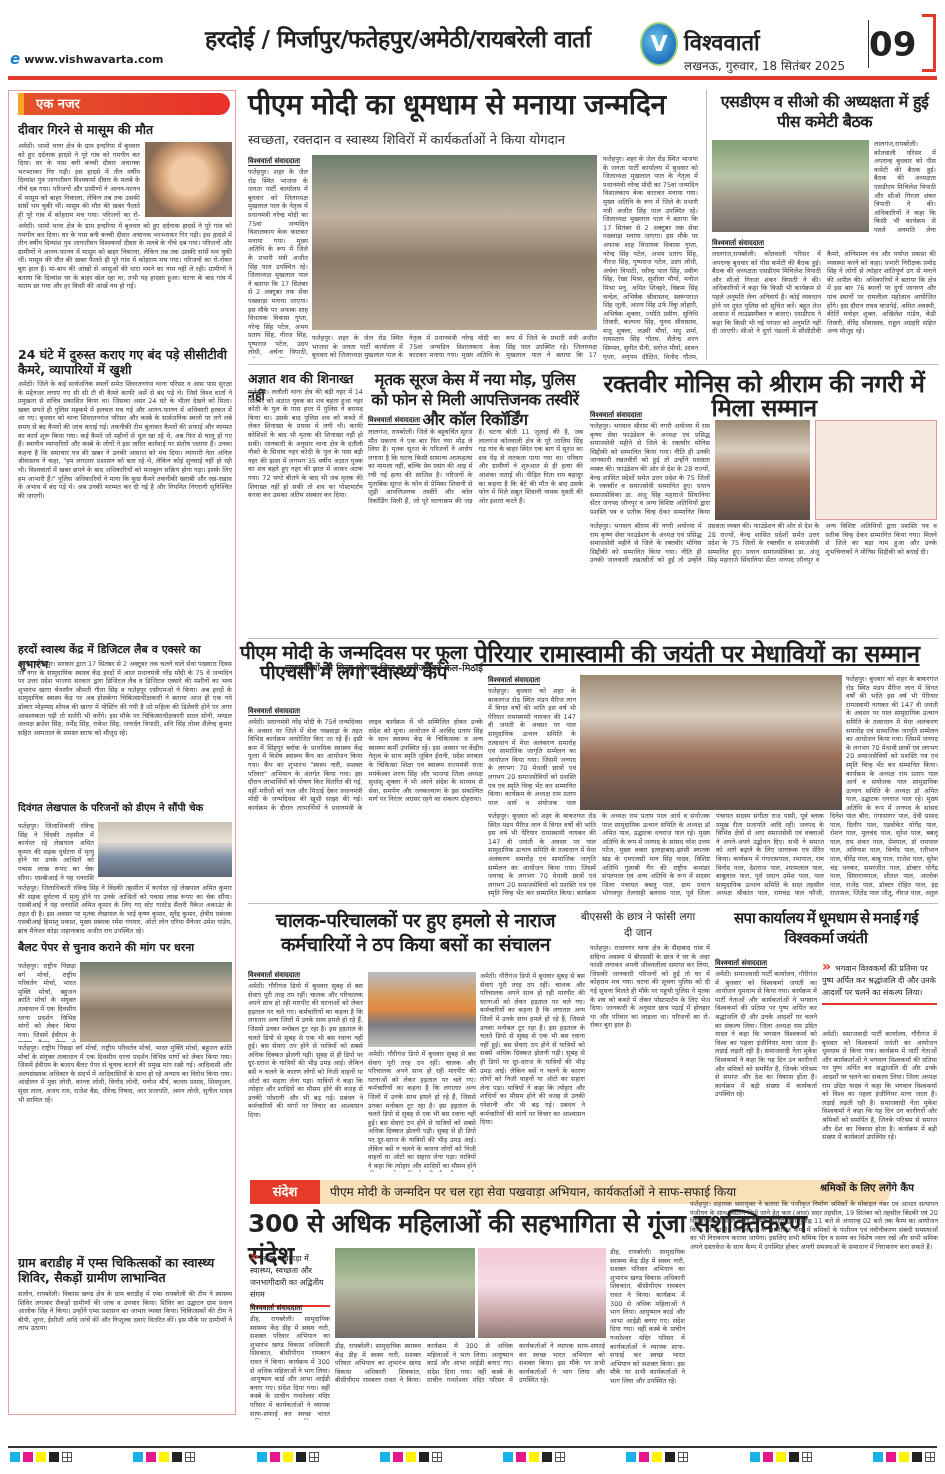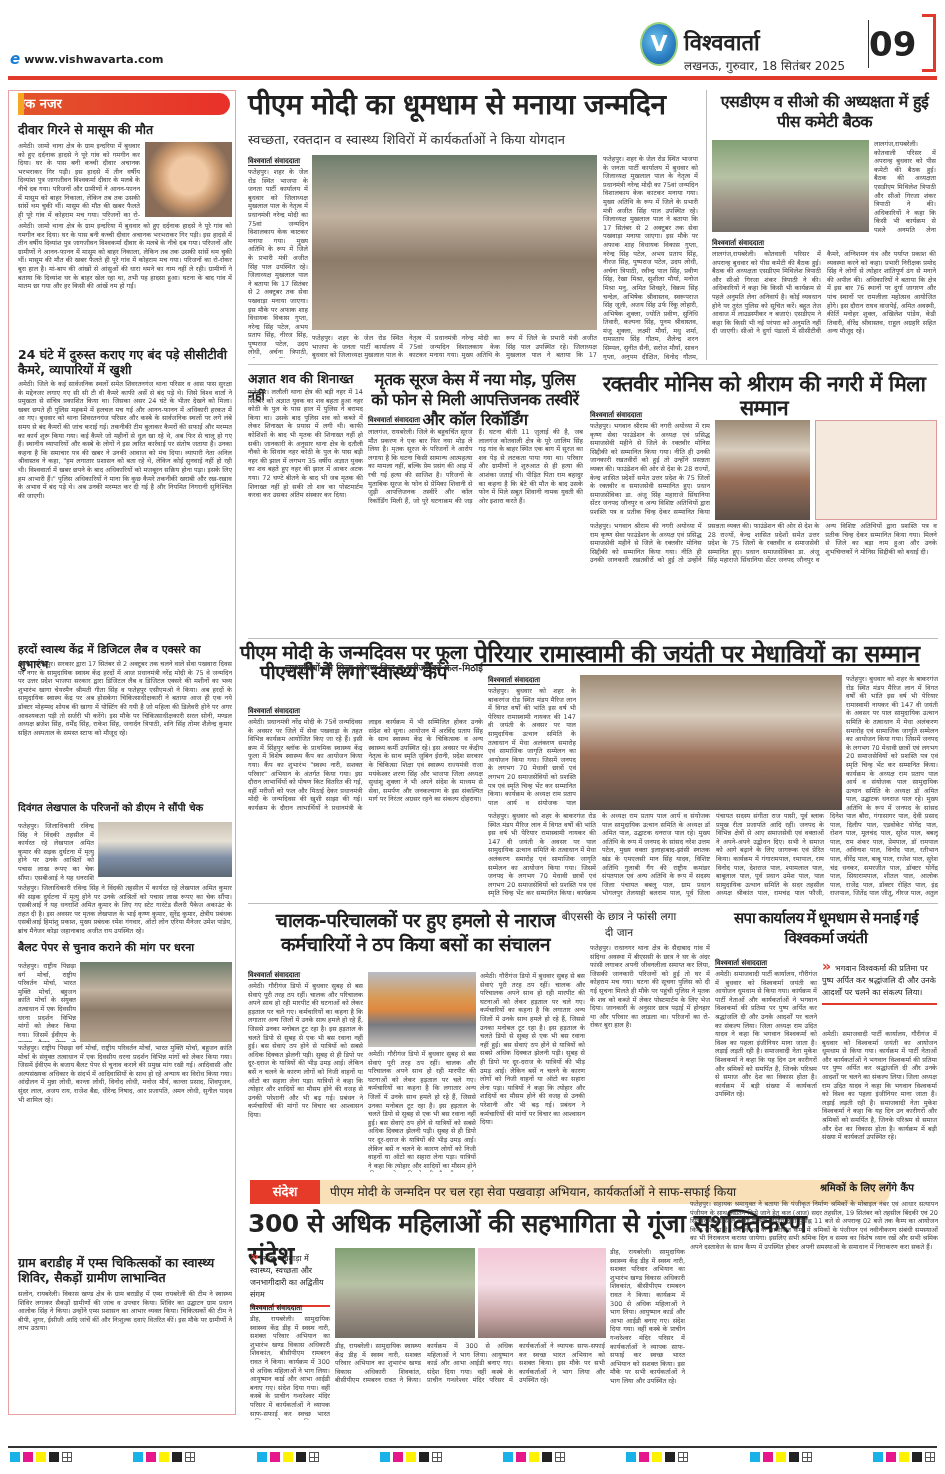--- a/index.html
+++ b/index.html
@@ -10,21 +10,21 @@
 .site .e{color:#1a7fd4;font-size:15px;font-style:italic;font-weight:bold}
 .region{left:205px;top:22px;font-size:23px;font-weight:bold;color:#222;letter-spacing:-0.5px}
 .logo{left:640px;top:22px;width:38px;height:44px;border-radius:50%;background:radial-gradient(circle at 40% 40%,#6ec5ee,#2a7dc1 60%,#1d5c9a);border:2px solid #9ad27a}
 .logo span{display:block;text-align:center;color:#fff;font-weight:bold;font-size:22px;line-height:40px}
 .brand{left:684px;top:26px;font-size:22px;font-weight:bold;color:#222}
 .dateline{left:684px;top:57px;font-size:12px;color:#333}
 .pgnum{left:868px;top:20px;width:62px;height:48px;border-left:1px solid #333;font-size:34px;font-weight:bold;line-height:48px}
 .redbox{left:922px;top:14px;width:14px;height:58px;border-top:3px solid #e23a2a;border-right:3px solid #e23a2a;border-bottom:3px solid #e23a2a}
 .redrule{left:8px;top:76px;width:929px;height:4px;background:#e23a2a}
 .leftcol{left:8px;top:90px;width:228px;height:1325px;border:1px solid #e8a0a0}
-.kicker{left:18px;top:93px;width:212px;height:22px;background:linear-gradient(90deg,#e2552a,#e9302a);border-radius:0 12px 12px 0;color:#fff;font-weight:bold;font-size:13px;line-height:22px}
+.kicker{left:18px;top:93px;width:212px;height:22px;background:linear-gradient(90deg,#e2552a,#e9302a);border-radius:0 12px 12px 0;color:#fff;font-weight:bold;font-size:13px;padding-left:18px;line-height:22px}
 .kicker:before{content:"";position:absolute;left:0;top:0;width:6px;height:22px;background:#f5a623}
 .lh{font-size:12.5px;font-weight:bold;color:#222;line-height:15px}
 .body{font-size:6.5px;line-height:8.6px;color:#444;text-align:justify;overflow:hidden}
 .photo{background:#a89b86;overflow:hidden}
 .ph-child{background:radial-gradient(circle at 50% 45%,#f0c9a4 30%,#c9986e 50%,#8a6d58 70%);}
 .ph-crowd{background:linear-gradient(180deg,#6f7e6d 0%,#c2b2a0 35%,#8d7b6a 60%,#b9a894 100%)}
 .ph-hall{background:linear-gradient(180deg,#9c8a74 0%,#d8cdbe 30%,#9a6f58 60%,#5d4f48 100%)}
 .ph-pink{background:linear-gradient(180deg,#f3c6d6 0%,#f5dde5 40%,#c8a5a6 75%,#8f7a74 100%)}
 .ph-bus{background:linear-gradient(180deg,#b8bcc4 0%,#d99a54 35%,#e08840 50%,#7a7b82 70%,#c7c4bd 100%)}
 .ph-office{background:linear-gradient(180deg,#cbc3b4 0%,#e6e0d4 35%,#7f8fa6 65%,#5f6a76 100%)}
@@ -47,20 +47,21 @@
 .foot-rule{left:8px;top:1446px;width:929px;height:2px;background:#333}
 </style>
 </head>
 <body>
 
 <div class="abs hdr">
   <div class="abs site">
     <span class="e">e</span>
     <span>www.vishwavarta.com</span>
   </div>
+  <div class="abs region">हरदोई / मिर्जापुर/फतेहपुर/अमेठी/रायबरेली वार्ता</div>
   <div class="abs logo">
       <span>V</span>
     </div>
   <div class="abs brand">विश्ववार्ता</div>
   <div class="abs dateline">लखनऊ,  गुरुवार, 18 सितंबर 2025</div>
   <div class="abs pgnum">09</div>
   <div class="abs redbox"></div>
   <div class="abs redrule"></div>
 </div>
 
@@ -109,21 +110,21 @@
 
 <div class="abs hrule" style="left:248px;top:364px;width:690px;"></div>
 
 <div class="abs" style="left:248px;top:370px;width:115px;font-size:12.5px;font-weight:bold;">अज्ञात शव की शिनाख्त नहीं</div>
 <div class="abs body" style="left:248px;top:388px;width:115px;height:245px;">फतेहपुर। ललौली थाना क्षेत्र की बड़ी नहर में 14 सितंबर को अज्ञात युवक का शव बहता हुआ नहर कोठी के पुल के पास हाल में पुलिस ने बरामद किया था। उसके बाद पुलिस शव को कब्जे में लेकर शिनाख्त के प्रयास में लगी थी। काफी कोशिशों के बाद भी मृतक की शिनाख्त नहीं हो सकी। जानकारी के अनुसार थाना क्षेत्र के दतौली नौको के सिधांव नहर कोठी के पुल के पास बड़ी नहर की झाल में लगभग 35 वर्षीय अज्ञात युवक का शव बहते हुए नहर की झाल में आकर अटक गया। 72 घण्टे बीतने के बाद भी जब मृतक की शिनाख्त नहीं हो सकी तो शव का पोस्टमार्टम करवा कर उसका अंतिम संस्कार कर दिया।</div>
 
 <div class="abs bigh" style="left:365px;top:370px;width:220px;font-size:16px;line-height:20px;">मृतक सूरज केस में नया मोड़, पुलिस को फोन से मिली आपत्तिजनक तस्वीरें और कॉल रिकॉर्डिंग</div>
 <div class="abs byline" style="left:368px;top:415px;">विश्ववार्ता संवाददाता</div>
 <div class="abs body" style="left:368px;top:428px;width:215px;height:205px;column-count:2;column-gap:6px;">लालगंज, रायबरेली। जिले के बहुचर्चित सूरज मौत प्रकरण ने एक बार फिर नया मोड़ ले लिया है। मृतक सूरज के परिजनों ने आरोप लगाया है कि घटना किसी सामान्य आत्महत्या का मामला नहीं, बल्कि प्रेम प्रसंग की आड़ में रची गई हत्या की साजिश है। परिजनों के मुताबिक सूरज के फोन से प्रेमिका शिवानी से जुड़ी आपत्तिजनक तस्वीरें और कॉल रिकॉर्डिंग मिली हैं, जो पूरे घटनाक्रम की जड़ हैं। घटना बीती 11 जुलाई की है, जब लालगंज कोतवाली क्षेत्र के पूरे जालिम सिंह गढ़ गांव के बाहर स्थित एक बाग में सूरज का शव पेड़ से लटकता पाया गया था। परिवार और ग्रामीणों ने शुरुआत से ही हत्या की आशंका जताई थी। पीड़ित पिता राम बहादुर का कहना है कि बेटे की मौत के बाद उसके फोन में मिले सबूत शिवानी नामक युवती की ओर इशारा करते हैं।</div>
 
-<div class="abs bigh" style="left:590px;top:372px;width:348px;font-size:21px;line-height:24px;text-align:center;">रक्तवीर मोनिस को श्रीराम की नगरी में मिला सम्मान</div>
+<div class="abs bigh" style="left:590px;top:372px;width:348px;font-size:24px;line-height:24px;text-align:center;">रक्तवीर मोनिस को श्रीराम की नगरी में मिला सम्मान</div>
 <div class="abs byline" style="left:590px;top:410px;">विश्ववार्ता संवाददाता</div>
 <div class="abs body" style="left:590px;top:422px;width:120px;height:95px;">फतेहपुर। भगवान श्रीराम की नगरी अयोध्या में राम कृष्ण सेवा फाउंडेशन के अध्यक्ष एवं प्रसिद्ध समाजसेवी महीने से जिले के रक्तवीर मोनिस सिद्दीकी को सम्मानित किया गया। नीति ही उनकी जानकारी रखतवीरों को हुई तो उन्होंने प्रसन्नता व्यक्त की। फाउंडेशन की ओर से देश के 28 राज्यों, केन्द्र शासित प्रदेशों समेत उत्तर प्रदेश के 75 जिलों के रक्तवीर व समाजसेवी सम्मानित हुए। प्रधान समाजसेविका डा. अंजू सिंह महाराजे सिंघानिया सेंटर जनपद जौनपुर व अन्य विशिष्ट अतिथियों द्वारा प्रशस्ति पत्र व प्रतीक चिन्ह देकर सम्मानित किया गया। मिलने से जिले का बड़ा नाम हुआ और उनके शुभचिन्तकों ने मोनिस सिद्दीकी को बधाई दी।</div>
 <div class="abs photo ph-hall" style="left:715px;top:420px;width:95px;height:100px;"></div>
 <div class="abs photo" style="left:815px;top:420px;width:122px;height:100px;background:#f4e9dc;border:1px solid #d99;"></div>
 <div class="abs body" style="left:590px;top:522px;width:347px;height:110px;column-count:3;column-gap:6px;">फतेहपुर। भगवान श्रीराम की नगरी अयोध्या में राम कृष्ण सेवा फाउंडेशन के अध्यक्ष एवं प्रसिद्ध समाजसेवी महीने से जिले के रक्तवीर मोनिस सिद्दीकी को सम्मानित किया गया। नीति ही उनकी जानकारी रखतवीरों को हुई तो उन्होंने प्रसन्नता व्यक्त की। फाउंडेशन की ओर से देश के 28 राज्यों, केन्द्र शासित प्रदेशों समेत उत्तर प्रदेश के 75 जिलों के रक्तवीर व समाजसेवी सम्मानित हुए। प्रधान समाजसेविका डा. अंजू सिंह महाराजे सिंघानिया सेंटर जनपद जौनपुर व अन्य विशिष्ट अतिथियों द्वारा प्रशस्ति पत्र व प्रतीक चिन्ह देकर सम्मानित किया गया। मिलने से जिले का बड़ा नाम हुआ और उनके शुभचिन्तकों ने मोनिस सिद्दीकी को बधाई दी।</div>
 
 <div class="abs hrule" style="left:248px;top:638px;width:690px;"></div>
 
 <div class="abs bigh" style="left:236px;top:642px;width:235px;font-size:19px;line-height:20px;">पीएम मोदी के जन्मदिवस पर फूला पीएचसी में लगा स्वास्थ्य कैंप</div>
 <div class="abs" style="left:248px;top:661px;width:235px;font-size:9.5px;text-align:right;color:#333;font-weight:bold;">लाभार्थियों को मिला पोषण किट व मरीजों को फल-मिठाई</div>
@@ -139,21 +140,21 @@
 
 <div class="abs hrule" style="left:248px;top:903px;width:690px;"></div>
 
 <div class="abs bigh" style="left:248px;top:908px;width:335px;font-size:19px;line-height:24px;">चालक-परिचालकों पर हुए हमलो से नाराज कर्मचारियों ने ठप किया बसों का संचालन</div>
 <div class="abs byline" style="left:248px;top:970px;">विश्ववार्ता संवाददाता</div>
 <div class="abs body" style="left:248px;top:982px;width:115px;height:190px;">अमेठी। गौरीगंज डिपो में बुधवार सुबह से बस सेवाएं पूरी तरह ठप रहीं। चालक और परिचालक अपने साथ हो रही मारपीट की घटनाओं को लेकर हड़ताल पर चले गए। कर्मचारियों का कहना है कि लगातार अन्य जिलों में उनके साथ हमले हो रहे हैं, जिससे उनका मनोबल टूट रहा है। इस हड़ताल के चलते डिपो से सुबह से एक भी बस रवाना नहीं हुई। बस सेवाएं ठप होने से यात्रियों को सबसे अधिक दिक्कत झेलनी पड़ी। सुबह से ही डिपो पर दूर-दराज के यात्रियों की भीड़ उमड़ आई। लेकिन बसें न चलने के कारण लोगों को निजी वाहनों या ऑटो का सहारा लेना पड़ा। यात्रियों ने कहा कि त्योहार और शादियों का मौसम होने की वजह से उनकी परेशानी और भी बढ़ गई। प्रबंधन ने कर्मचारियों की मांगों पर विचार का आश्वासन दिया।</div>
 <div class="abs photo ph-bus" style="left:368px;top:972px;width:108px;height:75px;"></div>
 <div class="abs body" style="left:368px;top:1050px;width:108px;height:122px;">अमेठी। गौरीगंज डिपो में बुधवार सुबह से बस सेवाएं पूरी तरह ठप रहीं। चालक और परिचालक अपने साथ हो रही मारपीट की घटनाओं को लेकर हड़ताल पर चले गए। कर्मचारियों का कहना है कि लगातार अन्य जिलों में उनके साथ हमले हो रहे हैं, जिससे उनका मनोबल टूट रहा है। इस हड़ताल के चलते डिपो से सुबह से एक भी बस रवाना नहीं हुई। बस सेवाएं ठप होने से यात्रियों को सबसे अधिक दिक्कत झेलनी पड़ी। सुबह से ही डिपो पर दूर-दराज के यात्रियों की भीड़ उमड़ आई। लेकिन बसें न चलने के कारण लोगों को निजी वाहनों या ऑटो का सहारा लेना पड़ा। यात्रियों ने कहा कि त्योहार और शादियों का मौसम होने की वजह से उनकी परेशानी और भी बढ़ गई। प्रबंधन ने कर्मचारियों की मांगों पर विचार का आश्वासन दिया।</div>
 <div class="abs body" style="left:480px;top:972px;width:105px;height:200px;">अमेठी। गौरीगंज डिपो में बुधवार सुबह से बस सेवाएं पूरी तरह ठप रहीं। चालक और परिचालक अपने साथ हो रही मारपीट की घटनाओं को लेकर हड़ताल पर चले गए। कर्मचारियों का कहना है कि लगातार अन्य जिलों में उनके साथ हमले हो रहे हैं, जिससे उनका मनोबल टूट रहा है। इस हड़ताल के चलते डिपो से सुबह से एक भी बस रवाना नहीं हुई। बस सेवाएं ठप होने से यात्रियों को सबसे अधिक दिक्कत झेलनी पड़ी। सुबह से ही डिपो पर दूर-दराज के यात्रियों की भीड़ उमड़ आई। लेकिन बसें न चलने के कारण लोगों को निजी वाहनों या ऑटो का सहारा लेना पड़ा। यात्रियों ने कहा कि त्योहार और शादियों का मौसम होने की वजह से उनकी परेशानी और भी बढ़ गई। प्रबंधन ने कर्मचारियों की मांगों पर विचार का आश्वासन दिया।</div>
 
-<div class="abs" style="left:559px;top:908px;width:120px;font-size:10.5px;text-align:center;line-height:16px;">बीएससी के छात्र ने फांसी लगा दी जान</div>
+<div class="abs" style="left:578px;top:908px;width:120px;font-size:10.5px;text-align:center;line-height:16px;">बीएससी के छात्र ने फांसी लगा दी जान</div>
 <div class="abs body" style="left:590px;top:944px;width:120px;height:228px;">फतेहपुर। राधानगर थाना क्षेत्र के सैदाबाद गांव में संदिग्ध अवस्था में बीएससी के छात्र ने घर के अंदर फांसी लगाकर अपनी जीवनलीला समाप्त कर लिया, जिसकी जानकारी परिजनों को हुई तो घर में कोहराम मच गया। घटना की सूचना पुलिस को दी गई सूचना मिलते ही मौके पर पहुंची पुलिस ने मृतक के शव को कब्जे में लेकर पोस्टमार्टम के लिए भेज दिया। जानकारी के अनुसार छात्र पढ़ाई में होनहार था और परिवार का लाडला था। परिजनों का रो-रोकर बुरा हाल है।</div>
 
 <div class="abs bigh" style="left:715px;top:908px;width:222px;font-size:15px;line-height:20px;font-family:Liberation Serif, serif;">सपा कार्यालय में धूमधाम से मनाई गई विश्वकर्मा जयंती</div>
 <div class="abs byline" style="left:715px;top:958px;">विश्ववार्ता संवाददाता</div>
 <div class="abs body" style="left:715px;top:970px;width:102px;height:200px;">अमेठी। समाजवादी पार्टी कार्यालय, गौरीगंज में बुधवार को विश्वकर्मा जयंती का आयोजन धूमधाम से किया गया। कार्यक्रम में पार्टी नेताओं और कार्यकर्ताओं ने भगवान विश्वकर्मा की प्रतिमा पर पुष्प अर्पित कर श्रद्धांजलि दी और उनके आदर्शों पर चलने का संकल्प लिया। जिला अध्यक्ष राम उदित यादव ने कहा कि भगवान विश्वकर्मा को विश्व का पहला इंजीनियर माना जाता है। लड़ाई लड़ती रही है। समाजवादी नेता मुकेश विश्वकर्मा ने कहा कि यह दिन उन कारीगरों और श्रमिकों को समर्पित है, जिनके परिश्रम से समाज और देश का विकास होता है। कार्यक्रम में बड़ी संख्या में कार्यकर्ता उपस्थित रहे।</div>
 <div class="abs quote" style="left:822px;top:960px;width:115px;border-bottom:2px solid #e23a2a;padding-bottom:4px;"><b>»</b><span>भगवान विश्वकर्मा की प्रतिमा पर पुष्प अर्पित कर श्रद्धांजलि दी और उनके आदर्शों पर चलने का संकल्प लिया।</span></div>
 <div class="abs body" style="left:822px;top:1030px;width:115px;height:140px;">अमेठी। समाजवादी पार्टी कार्यालय, गौरीगंज में बुधवार को विश्वकर्मा जयंती का आयोजन धूमधाम से किया गया। कार्यक्रम में पार्टी नेताओं और कार्यकर्ताओं ने भगवान विश्वकर्मा की प्रतिमा पर पुष्प अर्पित कर श्रद्धांजलि दी और उनके आदर्शों पर चलने का संकल्प लिया। जिला अध्यक्ष राम उदित यादव ने कहा कि भगवान विश्वकर्मा को विश्व का पहला इंजीनियर माना जाता है। लड़ाई लड़ती रही है। समाजवादी नेता मुकेश विश्वकर्मा ने कहा कि यह दिन उन कारीगरों और श्रमिकों को समर्पित है, जिनके परिश्रम से समाज और देश का विकास होता है। कार्यक्रम में बड़ी संख्या में कार्यकर्ता उपस्थित रहे।</div>
 
 <div class="abs sandesh"></div>
 <div class="abs sandesh-tag">संदेश</div>

